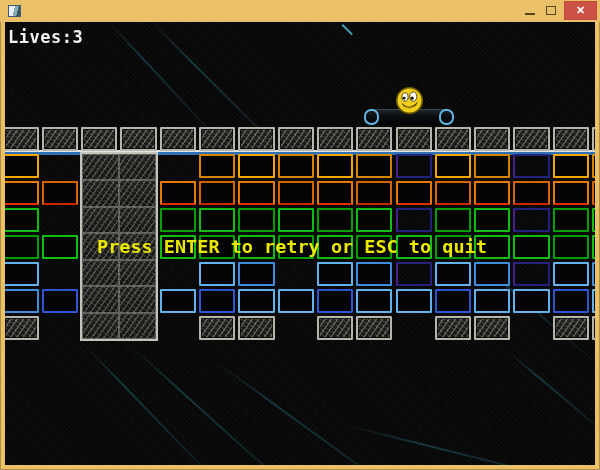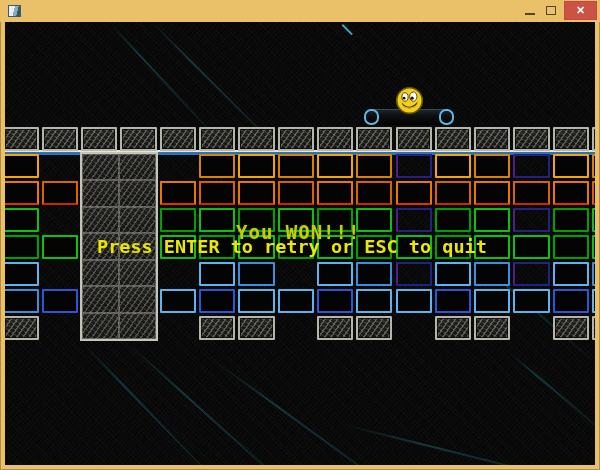--- a/index.html
+++ b/index.html
@@ -253,21 +253,21 @@
         <div class="mcell"></div>
         <div class="mcell"></div>
         <div class="mcell"></div>
         <div class="mcell"></div>
         <div class="mcell"></div>
         <div class="mcell"></div>
         <div class="mcell"></div>
         <div class="mcell"></div>
       </div>
 
-    <div class="msg-win">You WON!!!</div>
+    <div class="hud-lives">Lives:3</div>
     <div class="msg-prompt">Press ENTER to retry or ESC to quit</div>
 
     <div class="paddle">
       <span class="cap left"></span>
       <span class="cap right"></span>
     </div>
 
     <div class="ball">
       <svg width="29" height="29" viewBox="0 0 29 29">
         <circle cx="14.5" cy="14.5" r="12.8" fill="#f2cf1d" stroke="#6b5a00" stroke-width="1.6"></circle>

